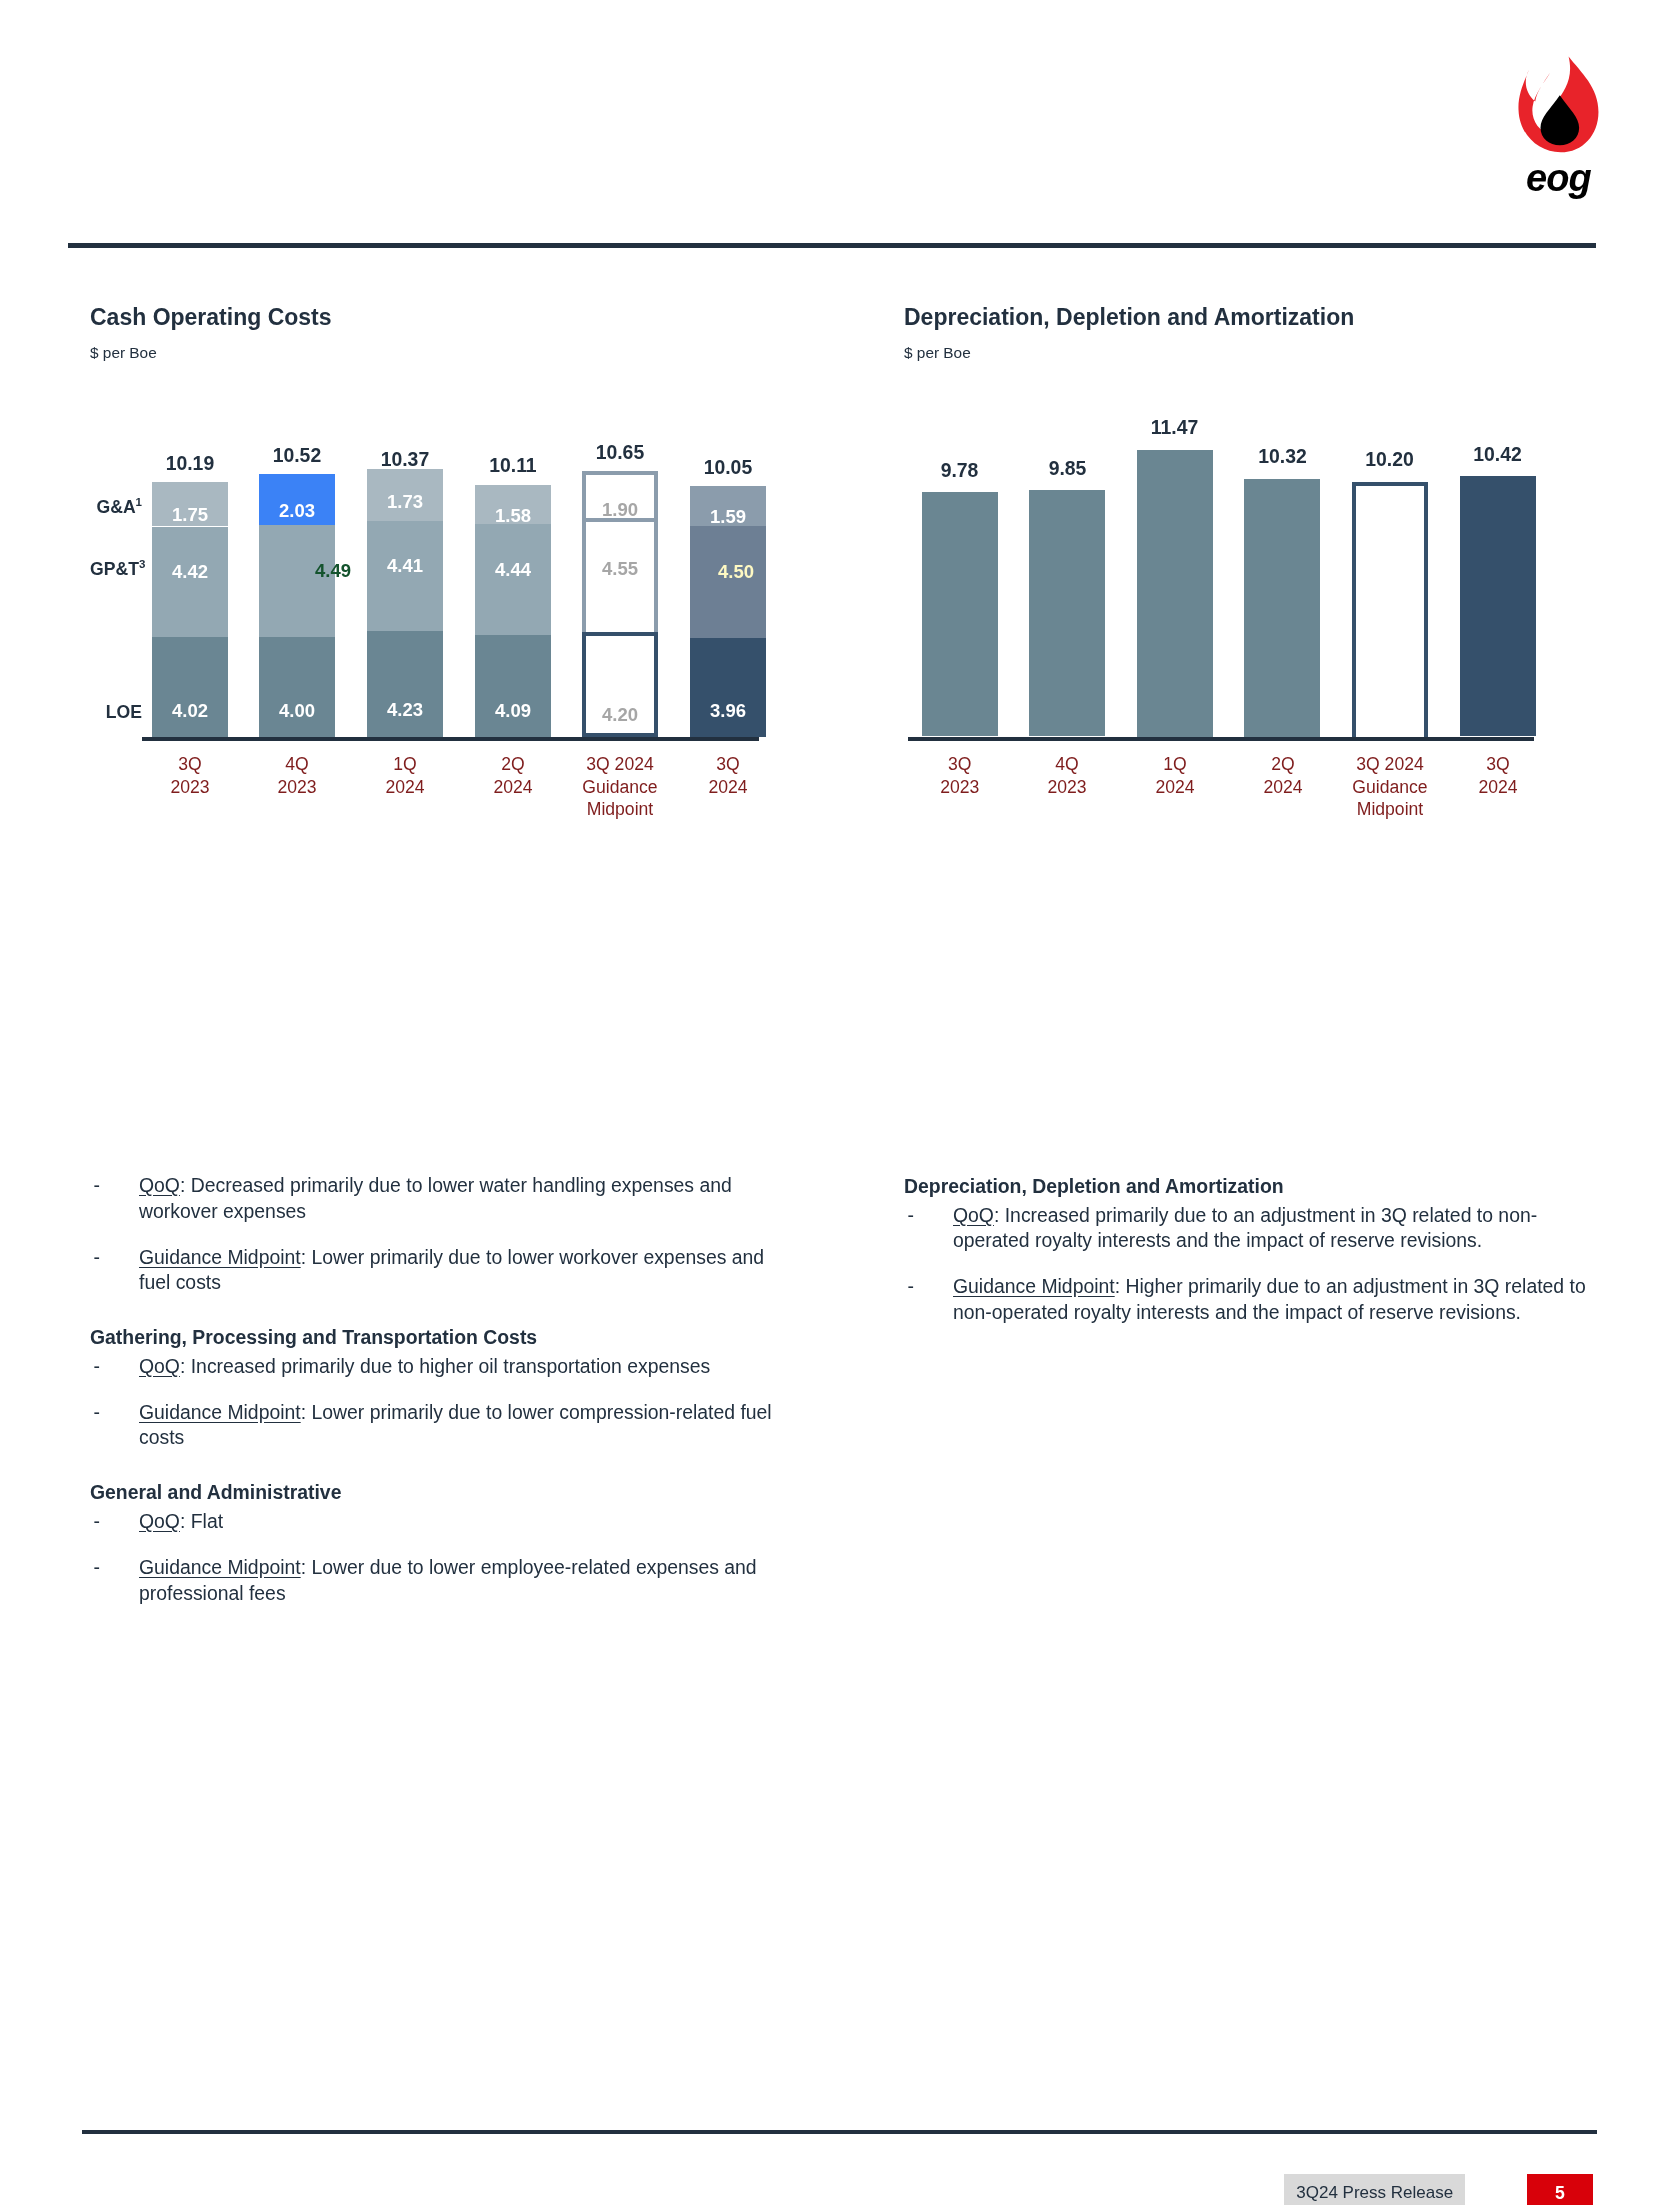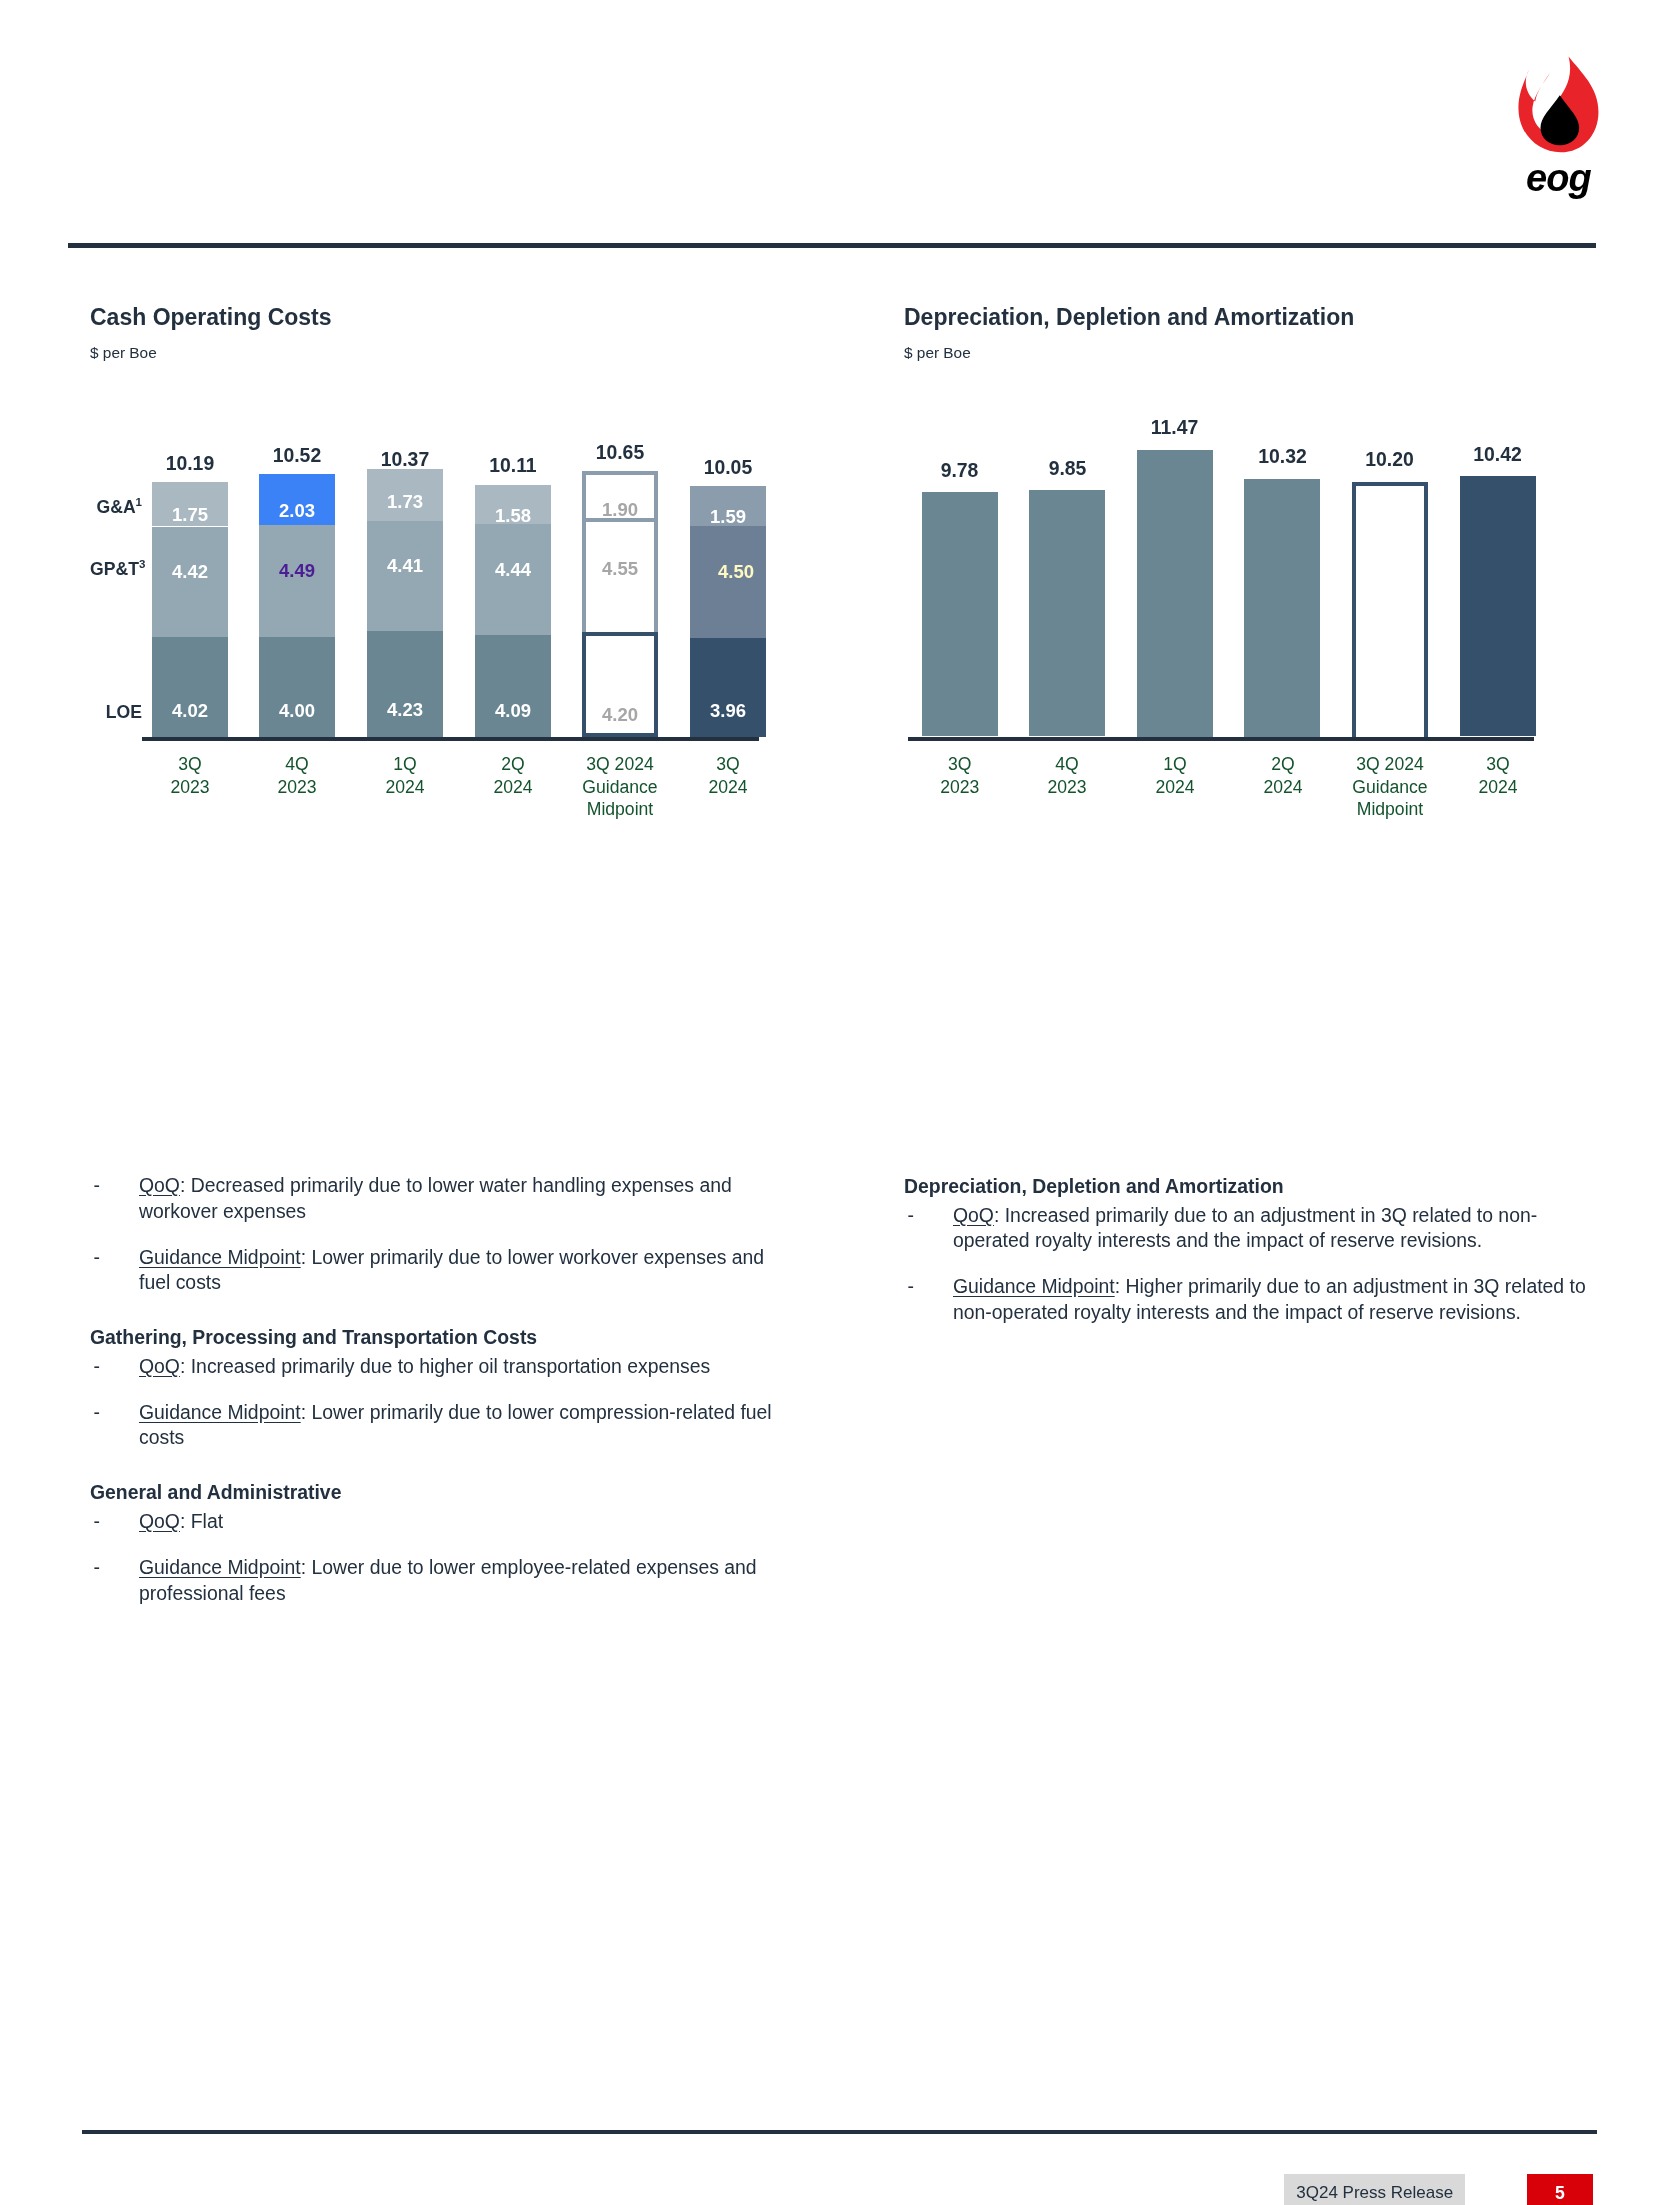--- a/index.html
+++ b/index.html
@@ -22,21 +22,21 @@
   .chart-sub{font-size:15.4px;color:#22303f;margin-top:13.2px;}
 
   .plot{position:absolute;}
   .axis-line{position:absolute;height:4px;background:#22303f;}
 
   .bar{position:absolute;bottom:0;}
   .seg{position:absolute;left:0;width:100%;box-sizing:border-box;}
   .seg-lbl{position:absolute;left:0;width:100%;text-align:center;font-size:18.5px;font-weight:bold;line-height:1;}
   .top-lbl{position:absolute;left:-17.6px;width:calc(100% + 35px);text-align:center;font-size:19.4px;font-weight:bold;color:#22303f;white-space:nowrap;}
 
-  .cat-lbl{position:absolute;text-align:center;font-size:17.6px;color:#14532d;line-height:1.28;}
+  .cat-lbl{position:absolute;text-align:center;font-size:17.6px;color:#7f1d1d;line-height:1.28;}
 
   .row-lbl{position:absolute;font-size:17.6px;font-weight:bold;color:#22303f;text-align:right;white-space:nowrap;}
   .row-lbl sup{font-size:11.5px;}
 
   
   .txtcol{position:absolute;top:1173px;}
   .sec-head{font-size:19.4px;font-weight:bold;color:#22303f;margin:0 0 3.5px 0;line-height:1.35;}
   .bullet{position:relative;padding-left:49px;font-size:19.4px;color:#22303f;line-height:1.33;margin:0 0 20px 0;}
   .bullet .dash{position:absolute;left:3.5px;top:0;font-size:19.4px;}
   .bullet u{text-decoration:underline;text-underline-offset:2.6px;}
@@ -82,21 +82,21 @@
       </div>
       <div class="cat-lbl" style="left: 31px; top: 303px; width: 138px;">
         <div>3Q</div>
         <div>2023</div>
       </div>
       <div class="bar" style="left: 169px; top: 0px; height: 287px; width: 76px;">
         <div class="seg" style="height: 100px; bottom: 0px; background: rgb(106, 134, 147);">
           <div class="seg-lbl" style="color: rgb(255, 255, 255); top: 65px;">4.00</div>
         </div>
         <div class="seg" style="height: 112px; bottom: 100px; background: rgb(147, 168, 179);">
-          <div class="seg-lbl" style="color: #4c1d95; top: 37px;">4.49</div>
+          <div class="seg-lbl" style="color: #14532d; top: 37px; padding-left: 36px;">4.49</div>
         </div>
         <div class="seg" style="height: 51px; bottom: 212px; background: #3b82f6;">
           <div class="seg-lbl" style="color: rgb(255, 255, 255); top: 28px;">2.03</div>
         </div>
         <div class="top-lbl" style="bottom: 270px;">10.52</div>
       </div>
       <div class="cat-lbl" style="left: 138px; top: 303px; width: 138px;">
         <div>4Q</div>
         <div>2023</div>
       </div>

